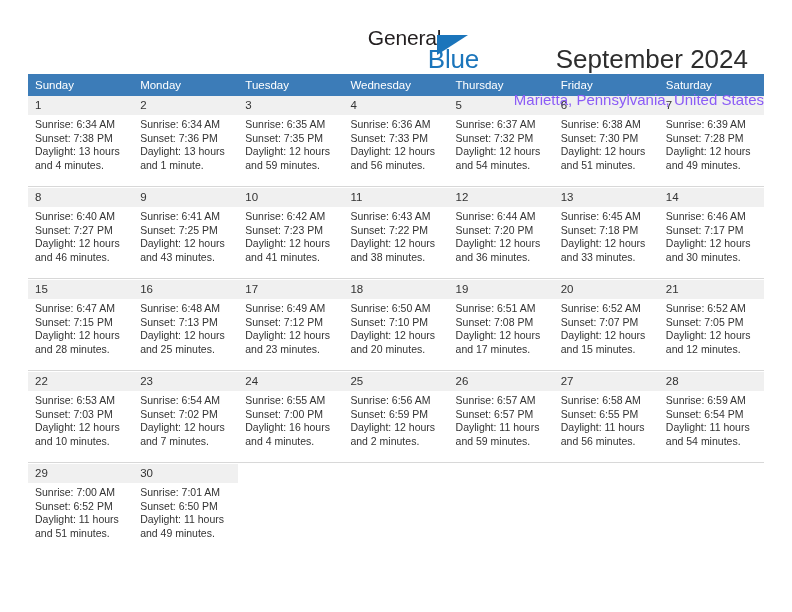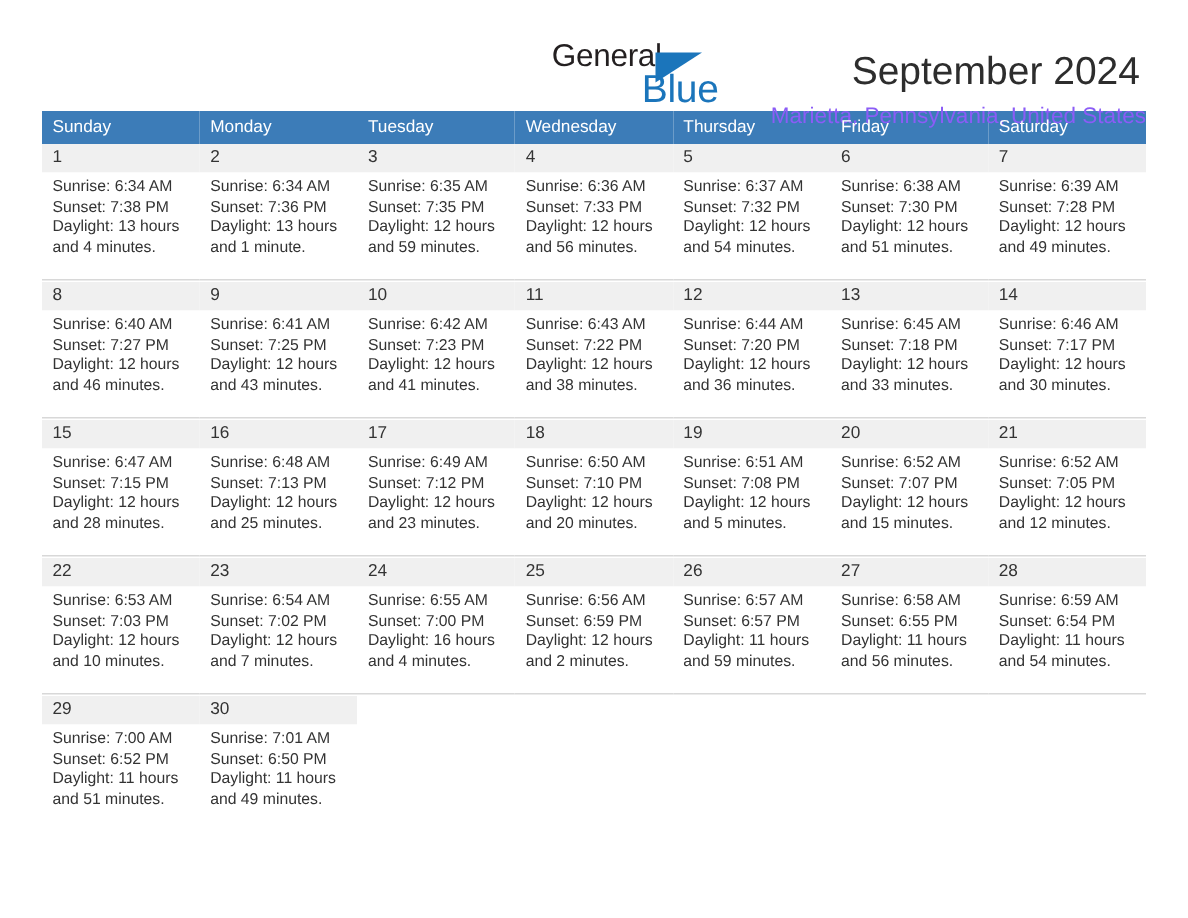--- a/index.html
+++ b/index.html
@@ -65,21 +65,21 @@
   }
   .titles {
     text-align: right;
     padding-top: 2px;
   }
   .cal-title {
     font-size: 26px;
     color: #2d2d2d;
     line-height: 30px;
     font-weight: normal;
-    margin: 4px;
+    margin: 16px;
   }
   .cal-sub {
     font-size: 15px;
     color: #8b5cf6;
     line-height: 20px;
     margin: 6px 0 0 16px;
     font-weight: normal;
   }
 
   
@@ -300,21 +300,21 @@
           <div class="info-wrap">Daylight: 12 hours and 23 minutes.</div>
         </td>
         <td>
           <div class="info-line">Sunrise: 6:50 AM</div>
           <div class="info-line">Sunset: 7:10 PM</div>
           <div class="info-wrap">Daylight: 12 hours and 20 minutes.</div>
         </td>
         <td>
           <div class="info-line">Sunrise: 6:51 AM</div>
           <div class="info-line">Sunset: 7:08 PM</div>
-          <div class="info-wrap">Daylight: 12 hours and 5 minutes.</div>
+          <div class="info-wrap">Daylight: 12 hours and 17 minutes.</div>
         </td>
         <td>
           <div class="info-line">Sunrise: 6:52 AM</div>
           <div class="info-line">Sunset: 7:07 PM</div>
           <div class="info-wrap">Daylight: 12 hours and 15 minutes.</div>
         </td>
         <td>
           <div class="info-line">Sunrise: 6:52 AM</div>
           <div class="info-line">Sunset: 7:05 PM</div>
           <div class="info-wrap">Daylight: 12 hours and 12 minutes.</div>

